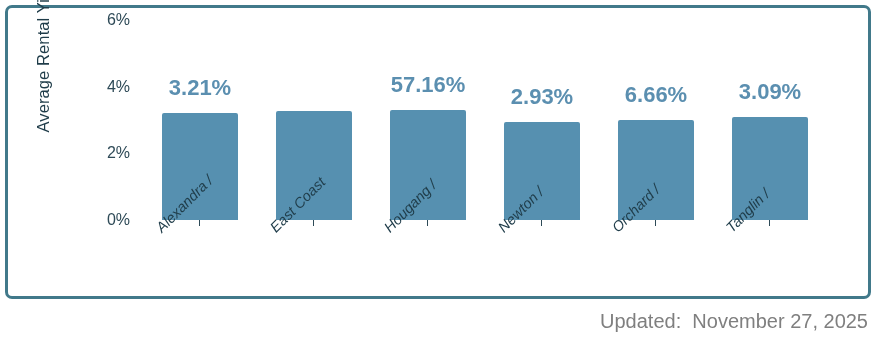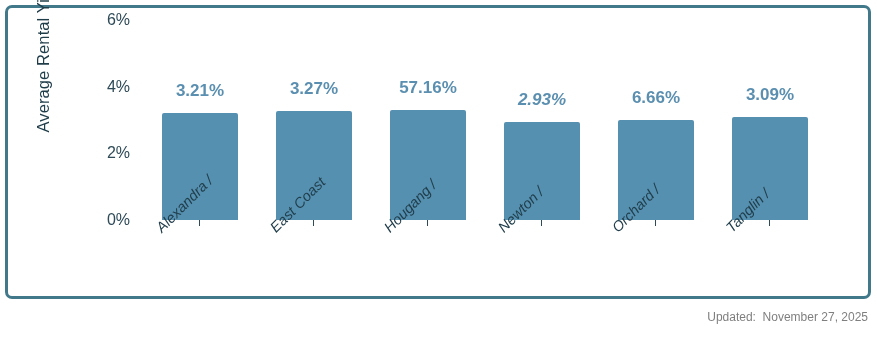--- a/index.html
+++ b/index.html
@@ -87,21 +87,21 @@
     bottom: 0;
     width: 76px;
     background: #5690b0;
     border-radius: 2px 2px 0 0;
   }
   .bar-value {
     position: absolute;
     left: 0;
     width: 114px;
     text-align: center;
-    font-size: 17px;
+    font-size: 22px;
     font-weight: bold;
     color: #5b8fb0;
     white-space: nowrap;
   }
   .bar-tick {
     position: absolute;
     left: 56px;
     bottom: -6px;
     width: 1.4px;
     height: 6px;
@@ -122,21 +122,21 @@
     transform: rotate(-45deg);
     transform-origin: left top;
     padding-left: 14px;
   }
 
   
   #footer-updated {
     position: absolute;
     right: 9px;
     top: 310px;
-    font-size: 12px;
+    font-size: 20px;
     color: #7f7f7f;
     white-space: pre;
     text-align: right;
   }
 </style>
 </head>
 <body>
 
 <div id="chart-card" style="border-color: rgb(65, 121, 138);">
 
@@ -151,33 +151,32 @@
       </div>
     <div id="bars-row">
         <div class="bar-slot" style="left: 12px;">
           <div class="bar-rect" style="height: 107px; background: rgb(86, 144, 176);"></div>
           <div class="bar-value" style="bottom: 119px; color: rgb(91, 143, 176);">3.21%</div>
           <div class="bar-tick" style="background: rgb(46, 74, 87);"></div>
           <div class="bar-label"><span>Alexandra /</span></div>
         </div>
         <div class="bar-slot" style="left: 126px;">
           <div class="bar-rect" style="height: 109px; background: rgb(86, 144, 176);"></div>
-          <div class="bar-value" style="bottom: 121px; color: rgb(91, 143, 176);">3.27%</div>
           <div class="bar-tick" style="background: rgb(46, 74, 87);"></div>
           <div class="bar-label"><span>East Coast</span></div>
         </div>
         <div class="bar-slot" style="left: 240px;">
           <div class="bar-rect" style="height: 109.667px; background: rgb(86, 144, 176);"></div>
           <div class="bar-value" style="bottom: 121.667px; color: rgb(91, 143, 176);">57.16%</div>
           <div class="bar-tick" style="background: rgb(46, 74, 87);"></div>
           <div class="bar-label"><span>Hougang /</span></div>
         </div>
         <div class="bar-slot" style="left: 354px;">
           <div class="bar-rect" style="height: 97.6667px; background: rgb(86, 144, 176);"></div>
-          <div class="bar-value" style="bottom: 109.667px; color: rgb(91, 143, 176); font-style: italic;">2.93%</div>
+          <div class="bar-value" style="bottom: 109.667px; color: rgb(91, 143, 176);">2.93%</div>
           <div class="bar-tick" style="background: rgb(46, 74, 87);"></div>
           <div class="bar-label"><span>Newton /</span></div>
         </div>
         <div class="bar-slot" style="left: 468px;">
           <div class="bar-rect" style="height: 100.333px; background: rgb(86, 144, 176);"></div>
           <div class="bar-value" style="bottom: 112.333px; color: rgb(91, 143, 176);">6.66%</div>
           <div class="bar-tick" style="background: rgb(46, 74, 87);"></div>
           <div class="bar-label"><span>Orchard /</span></div>
         </div>
         <div class="bar-slot" style="left: 582px;">

